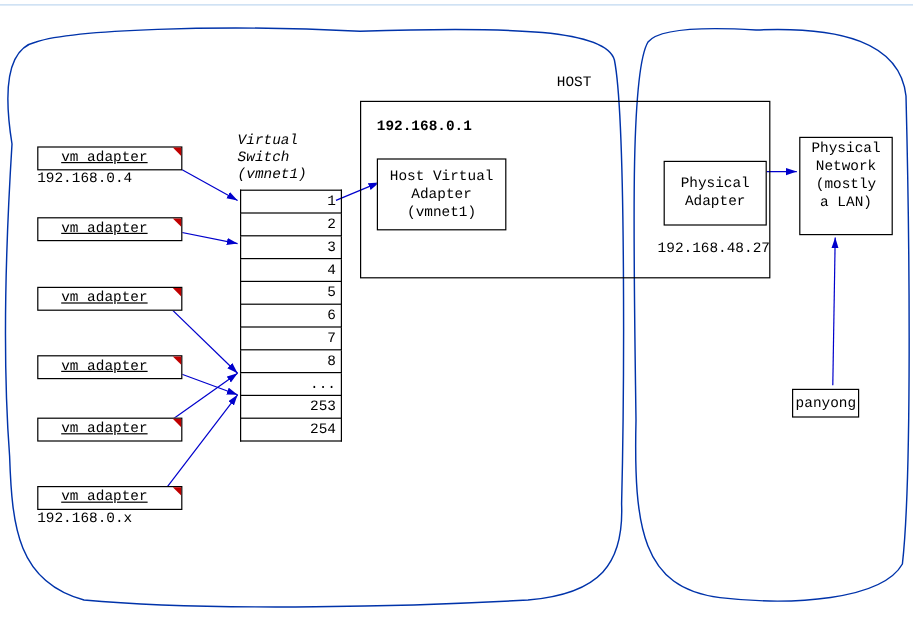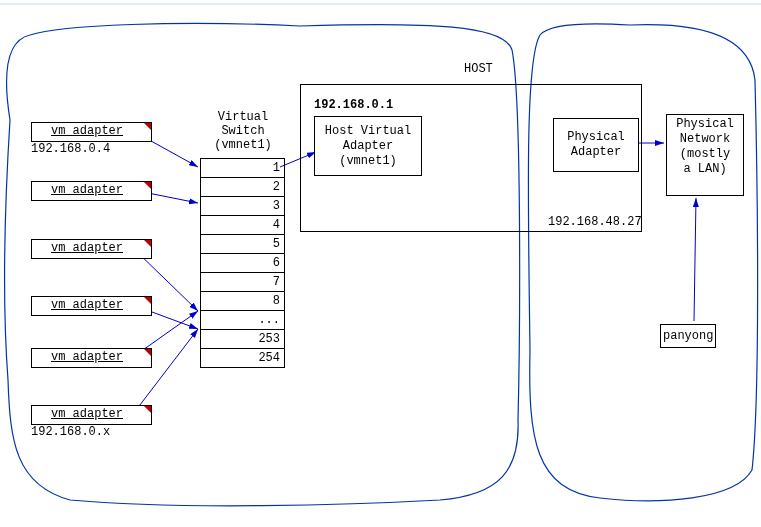--- a/index.html
+++ b/index.html
@@ -47,22 +47,22 @@
   }
   .vm-ip {
     position: absolute;
     width: 120px;
     white-space: nowrap;
   }
 
   
   .vs-title {
     position: absolute;
-    text-align: center;
     width: 90px;
+    font-style: italic;
   }
   .vs-table {
     position: absolute;
     border-collapse: collapse;
   }
   .vs-table td {
     border: 1px solid #000;
     width: 78px;
     height: 16px;
     text-align: right;
@@ -87,20 +87,21 @@
   .node-box {
     position: absolute;
     border: 1px solid #000;
     text-align: center;
     display: flex;
     align-items: center;
     justify-content: center;
     padding: 2px;
     line-height: 15px;
     background: #fff;
+    margin-top: 16px;
   }
   .between-text {
     position: absolute;
     text-align: center;
     width: 100px;
     line-height: 16px;
   }
 
   
   .phys-net {
@@ -220,21 +221,21 @@
   <div class="host-ip" style="left:314px; top:98px;font-weight:bold;">192.168.0.1</div>
 
   <div class="node-box" style="left:314px; top:116px; width:102px; height:54px; white-space:pre-line;">Host Virtual
 Adapter
 (vmnet1)</div>
 
 
   <div class="node-box" style="left:553px; top:118px; width:80px; height:48px; white-space:pre-line;">Physical
 Adapter</div>
 
-  <div class="host-ip" style="left:548px; top:200px;margin-top:15px;">192.168.48.27</div>
+  <div class="host-ip" style="left:548px; top:200px;">192.168.48.27</div>
 
   <div class="phys-net" style="left:666px; top:114px; width:72px; height:76px; white-space:pre-line;">Physical
 Network
 (mostly
 a LAN)</div>
 
   <div class="panyong-box" style="left:660px; top:324px;">panyong</div>
 
 </div>
 

